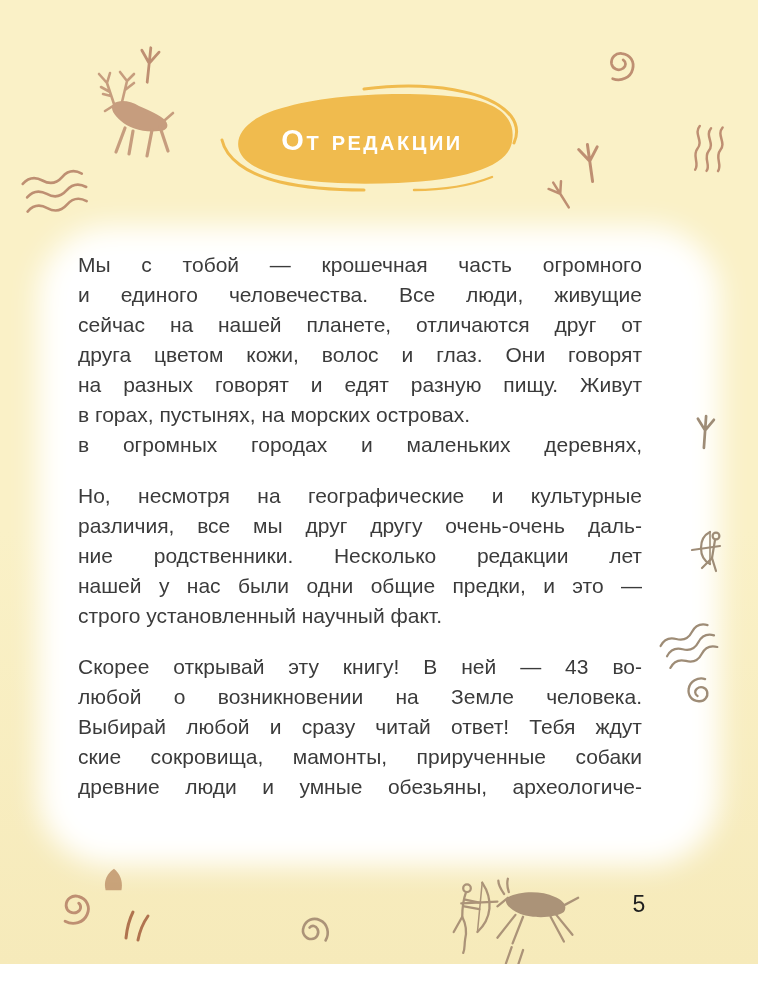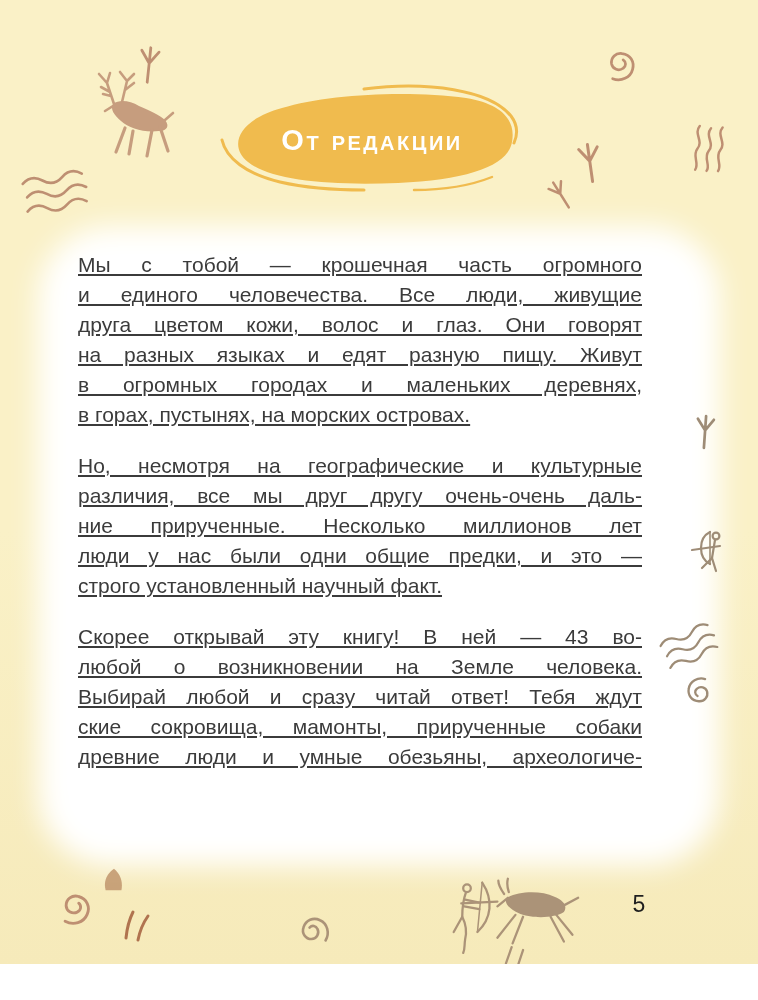--- a/index.html
+++ b/index.html
@@ -44,21 +44,21 @@
 
   
   .text-block {
     position: absolute;
     left: 78px; top: 250px;
     width: 572px;
     color: var(--body-text);
     font-size: 21px;
     line-height: 30px;
   }
-  .paragraph { margin: 0 8px 21px 0; text-decoration: underline; }
+  .paragraph { margin: 0 8px 21px 0; }
   .line { width: 100%; }
   .line.just { text-align: justify; text-align-last: justify; }
 
   .page-number {
     position: absolute;
     left: 622px; top: 891px;
     width: 34px;
     text-align: center;
     color: var(--page-number);
     font-size: 23px;
@@ -212,30 +212,31 @@
       <path d="M4,54 C8,72 28,88 62,96 C88,102 116,104 146,104" fill="none" stroke="var(--blob)" stroke-width="3" stroke-linecap="round"></path>
       <path d="M196,104 C226,104 254,99 274,91" fill="none" stroke="var(--blob)" stroke-width="2.4" stroke-linecap="round"></path>
     </svg>
   </div>
   <div class="blob-title">От редакции</div>
 
   <div class="text-block">
     <div class="paragraph">
         <div class="line just">Мы с тобой — крошечная часть огромного</div>
         <div class="line just">и единого человечества. Все люди, живущие</div>
+        <div class="line just">сейчас на нашей планете, отличаются друг от</div>
         <div class="line just">друга цветом кожи, волос и глаз. Они говорят</div>
-        <div class="line just">на разных языках и едят разную пищу. Живут</div>
+        <div class="line just">на разных говорят и едят разную пищу. Живут</div>
+        <div class="line">в горах, пустынях, на морских островах.</div>
         <div class="line just">в огромных городах и маленьких деревнях,</div>
-        <div class="line">в горах, пустынях, на морских островах.</div>
       </div>
     <div class="paragraph">
         <div class="line just">Но, несмотря на географические и культурные</div>
         <div class="line just">различия, все мы друг другу очень-очень даль-</div>
-        <div class="line just">ние прирученные. Несколько миллионов лет</div>
-        <div class="line just">люди у нас были одни общие предки, и это —</div>
+        <div class="line just">ние родственники. Несколько редакции лет</div>
+        <div class="line just">нашей у нас были одни общие предки, и это —</div>
         <div class="line">строго установленный научный факт.</div>
       </div>
     <div class="paragraph">
         <div class="line just">Скорее открывай эту книгу! В ней — 43 во-</div>
         <div class="line just">любой о возникновении на Земле человека.</div>
         <div class="line just">Выбирай любой и сразу читай ответ! Тебя ждут</div>
         <div class="line just">ские сокровища, мамонты, прирученные собаки</div>
         <div class="line just">древние люди и умные обезьяны, археологиче-</div>
       </div>
   </div>

